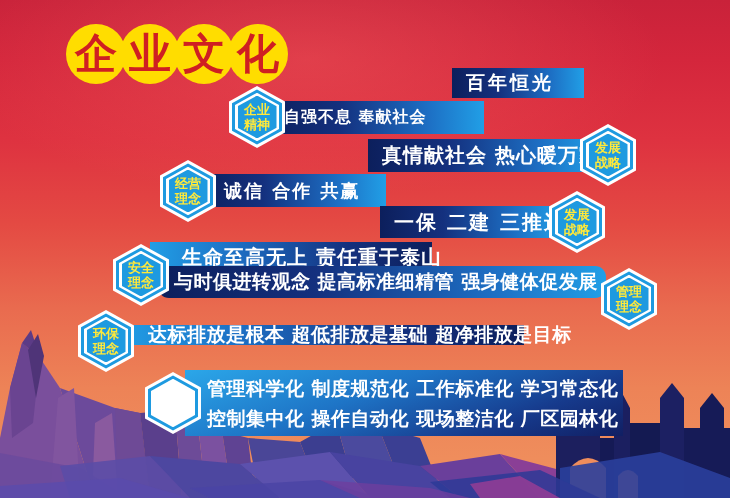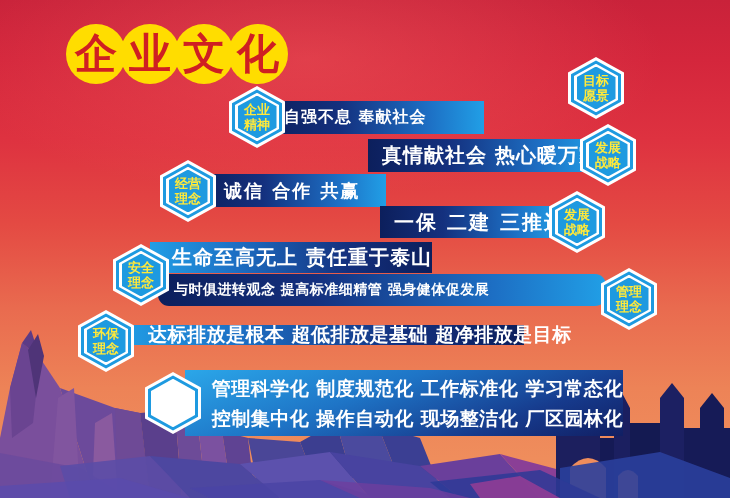--- a/index.html
+++ b/index.html
@@ -131,37 +131,36 @@
   .bar.light-to-dark {
     background: linear-gradient(90deg, #219fe6 0%, #1d6fc4 30%, #14307e 70%, #0c1f5c 100%);
   }
 
   
   #bar-vision   { left: 452px; top: 68px;  width: 132px; height: 30px; padding-left: 14px; font-size: 19px; letter-spacing: 3px;}
   #bar-spirit   { left: 262px; top: 101px; width: 222px; height: 33px; padding-left: 22px; font-size: 16px; letter-spacing: 1px;}
   #bar-strategy1{ left: 368px; top: 139px; width: 230px; height: 33px; padding-left: 14px; font-size: 20px; letter-spacing: 1px;}
   #bar-business { left: 196px; top: 174px; width: 190px; height: 33px; padding-left: 28px; font-size: 18px; letter-spacing: 2px;}
   #bar-strategy2{ left: 380px; top: 206px; width: 180px; height: 32px; padding-left: 14px; font-size: 20px; letter-spacing: 2px;}
-  #bar-safety   { left: 150px; top: 242px; width: 282px; height: 31px; padding-left: 32px; font-size: 20px; letter-spacing: 1px; justify-content: flex-end;}
-  #bar-mgmt     { left: 158px; top: 274px; width: 448px; height: 32px; padding-left: 16px; font-size: 14px; letter-spacing: 0.5px; border-radius: 11px;}
+  #bar-safety   { left: 150px; top: 242px; width: 282px; height: 31px; padding-left: 32px; font-size: 20px; letter-spacing: 1px;}
+  #bar-mgmt     { left: 158px; top: 266px; width: 448px; height: 32px; padding-left: 16px; font-size: 19px; letter-spacing: 0.5px; border-radius: 11px;}
   #bar-env      { left: 118px; top: 325px; width: 406px; height: 20px; padding-left: 30px; font-size: 19px; letter-spacing: 0.5px;}
 
   
   #block-eight {
     position: absolute;
     left: 185px; top: 370px;
     width: 438px; height: 66px;
     background: linear-gradient(160deg, #2ba7e9 0%, #1e74c6 40%, #163a8c 75%, #111f63 100%);
     z-index: 20;
     display: flex;
     flex-direction: column;
     justify-content: center;
     padding-left: 22px;
     box-sizing: border-box;
-    text-align: right;
   }
   #block-eight .line {
     color: #ffffff;
     font-family: "DejaVu Serif", "Liberation Serif", serif;
     font-weight: bold;
     font-size: 19px;
     line-height: 30px;
     letter-spacing: 0.5px;
     white-space: nowrap;
   }
@@ -220,20 +219,23 @@
     <polygon points="470,246 520,238 560,260 480,260" fill="#9c3d95" opacity="0.8"></polygon>
   </svg>
 
   <div class="title-wrap">
     <div class="title-char">企</div>
     <div class="title-char">业</div>
     <div class="title-char">文</div>
     <div class="title-char">化</div>
   </div>
 
+  <div class="bar dark-to-light" id="bar-vision">
+    <span>百年恒光</span>
+  </div>
 
   <div class="bar dark-to-light" id="bar-spirit">
     <span>自强不息  奉献社会</span>
   </div>
 
   <div class="bar dark-to-light" id="bar-strategy1">
     <span>真情献社会  热心暖万家</span>
   </div>
 
   <div class="bar dark-to-light" id="bar-business">
@@ -254,29 +256,20 @@
 
   <div class="bar light-to-dark" id="bar-env">
     <span>达标排放是根本  超低排放是基础  超净排放是目标</span>
   </div>
 
   <div id="block-eight">
     <div class="line">管理科学化   制度规范化   工作标准化   学习常态化</div>
     <div class="line">控制集中化   操作自动化   现场整洁化   厂区园林化</div>
   </div>
 
-  <div class="badge" style="left:568px; top:57px;">
-    <div class="hex-outer"></div>
-    <div class="hex-mid"></div>
-    <div class="hex-inner"></div>
-    <div class="hex-core">
-      <span>目标</span>
-      <span>愿景</span>
-    </div>
-  </div>
 
   <div class="badge" style="left:229px; top:86px;">
     <div class="hex-outer"></div>
     <div class="hex-mid"></div>
     <div class="hex-inner"></div>
     <div class="hex-core">
       <span>企业</span>
       <span>精神</span>
     </div>
   </div>

